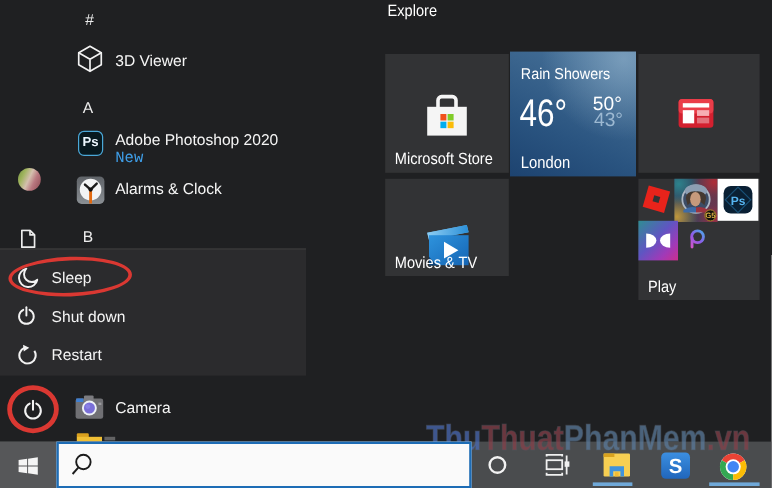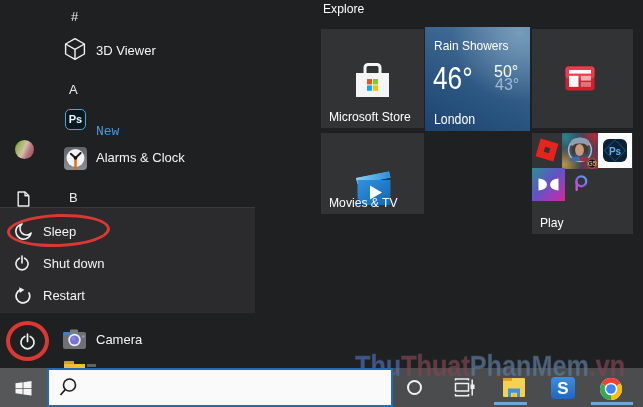--- a/index.html
+++ b/index.html
@@ -1,40 +1,41 @@
 <!DOCTYPE html>
 <html><head>
 <meta charset="utf-8">
 <style>
   * { margin:0; padding:0; box-sizing:border-box; }
   body { font-family:"Liberation Sans",sans-serif; }
   .wrap { position:relative; width:643px; height:407px; background:#1f2022; overflow:hidden; }
   .abs { position:absolute; }
   .hdr { color:#ededed; font-size:13px; }
   .lbl { color:#f5f5f5; font-size:13px; white-space:nowrap; }
-  .tile { position:absolute; background:#323335; }
+  .tile { position:absolute; background:#323335;margin-top:16px; }
   .tlabel { position:absolute; left:8px; bottom:4.5px; color:#fff; font-size:13.5px; white-space:nowrap; transform:scaleX(0.9); transform-origin:left bottom; }
 </style>
 </head>
 <body>
 <div class="wrap">
 
   <div class="abs hdr" style="left:71px;top:9px;">#</div>
   <div class="abs hdr" style="left:69px;top:82px;">A</div>
   <div class="abs hdr" style="left:69px;top:190px;">B</div>
 
   <svg class="abs" style="left:64px;top:37px;" width="22" height="24" viewBox="0 0 22 24">
     <g fill="none" stroke="#f2f2f2" stroke-width="1.4" stroke-linejoin="round">
       <path d="M11,1.6 L20.4,7 V17 L11,22.4 L1.6,17 V7 Z"></path>
       <path d="M1.6,7 L11,12.3 L20.4,7 M11,12.3 V22.4"></path>
     </g>
   </svg>
   <div class="abs lbl" style="left:96px;top:43px;">3D Viewer</div>
 
   <div class="abs" style="left:65px;top:109px;width:21px;height:21px;border-radius:5px;background:#08191f;border:1.5px solid #4aa8d8;color:#eef8ff;font-size:11px;font-weight:bold;text-align:center;line-height:18px;">Ps</div>
+  <div class="abs lbl" style="left:96px;top:109px;">Adobe Photoshop 2020</div>
   <div class="abs" style="left:96px;top:124px;color:#3f9ee8;font-size:13px;font-family:Liberation Mono, monospace;">New</div>
 
   <div class="abs" style="left:64px;top:147px;width:23px;height:23px;border-radius:4px;background:linear-gradient(#5f6368,#8a8f94);"></div>
   <svg class="abs" style="left:64px;top:147px;" width="23" height="23" viewBox="0 0 23 23">
     <circle cx="11.5" cy="11" r="9" fill="#f2f3f4"></circle>
     <g stroke="#1b1b1b" stroke-width="2" stroke-linecap="round">
       <line x1="11.5" y1="11" x2="6.8" y2="6.8"></line>
       <line x1="11.5" y1="11" x2="16.6" y2="6"></line>
     </g>
     <line x1="11.5" y1="11" x2="11.5" y2="22.5" stroke="#e2690f" stroke-width="2.4"></line>

